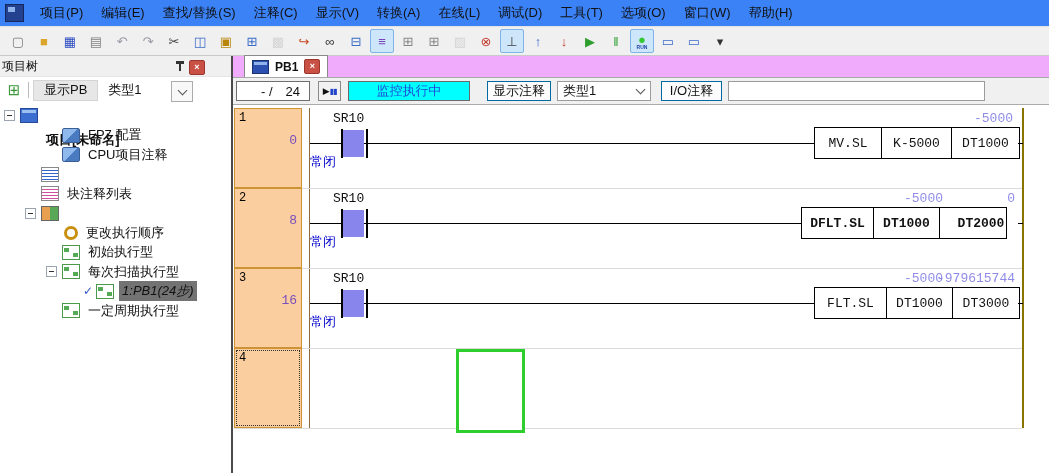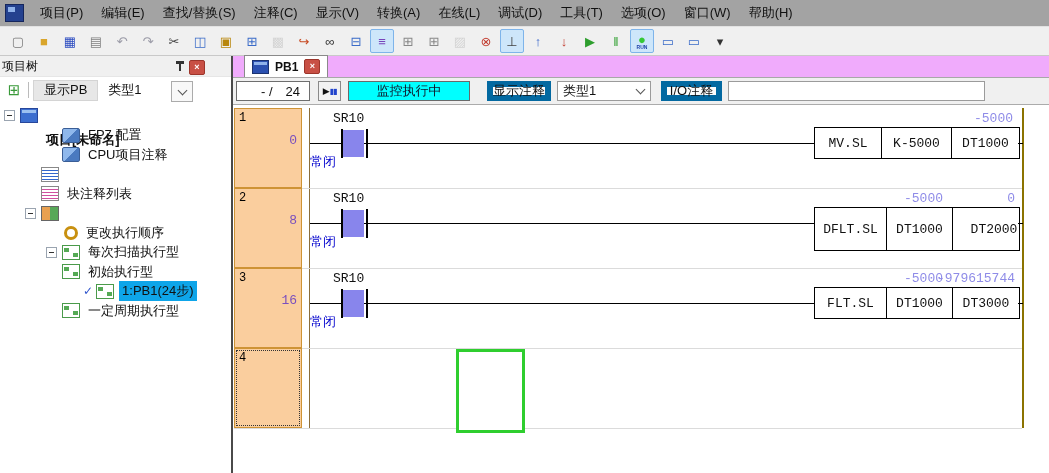--- a/index.html
+++ b/index.html
@@ -1,19 +1,19 @@
 <!DOCTYPE html>
 <html><head>
 <meta charset="utf-8">
 <style>
   html,body{margin:0;padding:0;background:#fff;}
   #app{position:relative;width:1049px;height:473px;background:#fff;overflow:hidden;
        font-family:"Liberation Sans","DejaVu Sans",sans-serif;font-size:13px;color:#111;}
   
-  .menubar{position:absolute;left:0;top:0;width:100%;height:27px;background:#a3a3a3;
+  .menubar{position:absolute;left:0;top:0;width:100%;height:27px;background:#3b82f6;
            display:flex;align-items:center;border-bottom:1px solid #E2E2E2;box-sizing:border-box;}
   .appicon{width:17px;height:16px;margin:0 7px 0 5px;background:#24418F;position:relative;border:1px solid #15265C;}
   .appicon::after{content:"";position:absolute;left:2px;top:2px;width:7px;height:5px;background:#8FB2EA;}
   .menu-item{padding:0 9px;height:100%;display:flex;align-items:center;cursor:default;}
   
   .toolbar{position:absolute;left:0;top:27px;width:100%;height:29px;background:#F0F0F0;display:flex;
            align-items:center;border-bottom:1px solid #C9C9C9;box-sizing:border-box;padding-left:5px;}
   .tbi{width:22px;height:22px;margin:0 1px;display:flex;flex-direction:column;align-items:center;
        justify-content:center;font-size:13px;line-height:1;border:1px solid transparent;border-radius:2px;}
   .tbi.active{background:#CDE6FA;border-color:#7EB4EA;}
@@ -55,43 +55,43 @@
   .ti-io{background:repeating-linear-gradient(#fff 0 2px,#3366CC 2px 3px);border:1px solid #888;}
   .ti-blockc{background:repeating-linear-gradient(#fff 0 2px,#D050A0 2px 3px);border:1px solid #888;}
   .ti-prog{background:linear-gradient(90deg,#E8A050 0 50%,#58A858 50% 100%);border:1px solid #666;}
   .ti-gear{border:3px solid #C89010;border-radius:50%;width:8px;height:8px;margin-left:2px;}
   .ti-pb{border:1px solid #4A9A4A;background:#fff;}
   .ti-pb::before{content:"";position:absolute;left:1px;top:2px;width:5px;height:4px;background:#55AA55;}
   .ti-pb::after{content:"";position:absolute;right:1px;bottom:2px;width:5px;height:4px;background:#55AA55;}
   .tree-check{color:#2F55CC;font-weight:bold;font-size:12px;margin-right:3px;flex:none;}
   .tree-label{padding:1px 3px;}
   .tree-label.bold{font-weight:bold;margin-top:48px;}
-  .tree-label.selected{background:#0ea5e9;}
+  .tree-label.selected{background:#737373;font-style:italic;}
   
   .splitter{position:absolute;left:231px;top:56px;width:2px;bottom:0;background:#4A4A4A;}
   
   .tabstrip{position:absolute;left:233px;top:56px;right:0;height:22px;background:#f0abfc;
             border-bottom:1px solid #A8A8A8;display:flex;align-items:flex-end;padding-left:11px;box-sizing:border-box;}
   .tab{height:21px;background:#FFF;border:1px solid #8A8A8A;border-bottom:none;display:flex;
        align-items:center;padding:0 7px;gap:6px;}
   .tab-icon{width:15px;height:12px;background:#2B50B0;border:1px solid #1B3270;position:relative;}
   .tab-icon::after{content:"";position:absolute;left:1px;top:1px;right:1px;height:3px;background:#8FB2EA;}
   .tab-label{font-weight:bold;font-size:12px;}
   
   .edtoolbar{position:absolute;left:233px;top:78px;right:0;height:27px;background:#F0F0F0;
              border-bottom:1px solid #ABABAB;display:flex;align-items:center;box-sizing:border-box;}
   .steps-box{margin-left:3px;width:74px;height:20px;background:#fff;border:1px solid #6E6E6E;
              display:flex;align-items:center;justify-content:flex-end;gap:13px;padding-right:9px;box-sizing:border-box;}
   .pp-btn{margin-left:8px;width:23px;height:20px;border:1px solid #8A8A8A;background:#F2F2F2;
           display:flex;align-items:center;justify-content:center;box-sizing:border-box;}
   .pp-play{font-size:9px;color:#111;}
   .pp-pause{font-size:8px;color:#2244CC;letter-spacing:-1px;}
-  .monitor-btn{margin-left:7px;width:122px;height:20px;border:1px solid #6A6A6A;color:#0f172a;
+  .monitor-btn{margin-left:7px;width:122px;height:20px;border:1px solid #6A6A6A;color:#1d4ed8;
                display:flex;align-items:center;justify-content:center;box-sizing:border-box;}
-  .ed-btn{height:20px;border:6px solid #0369a1;background:#FCFCFC;display:flex;align-items:center;
+  .ed-btn{height:20px;border:1px solid #0369a1;background:#FCFCFC;display:flex;align-items:center;
           justify-content:center;box-sizing:border-box;}
   .ed-combo{margin-left:6px;width:94px;height:20px;border:1px solid #9B9B9B;background:#fff;
             display:flex;align-items:center;padding:0 5px;box-sizing:border-box;position:relative;}
   .ed-combo .chev{position:absolute;right:6px;}
   .ed-input{margin-left:6px;width:257px;height:20px;border:1px solid #9B9B9B;background:#fff;
             box-sizing:border-box;font-size:12px;padding:0 3px;outline:none;}
   
   .ladder{position:absolute;left:233px;top:105px;width:816px;bottom:0;background:#fff;overflow:hidden;
           font-family:"Liberation Mono","DejaVu Sans Mono",monospace;font-size:13px;}
   .ladder .abs{position:absolute;}
@@ -260,28 +260,28 @@
         <div class="tree-row" style="padding-left: 25px;">
           <div class="expander"></div>
           <div class="tree-icon ti-prog"></div>
         </div>
         <div class="tree-row" style="padding-left: 46px;">
           <div class="exp-spacer"></div>
           <div class="tree-icon ti-gear"></div>
           <div class="tree-label">更改执行顺序</div>
         </div>
         <div class="tree-row" style="padding-left: 46px;">
+          <div class="exp-spacer"></div>
+          <div class="tree-icon ti-pb"></div>
+          <div class="tree-label">初始执行型</div>
+        </div>
+        <div class="tree-row" style="padding-left: 46px;">
           <div class="expander"></div>
           <div class="tree-icon ti-pb"></div>
           <div class="tree-label">每次扫描执行型</div>
-        </div>
-        <div class="tree-row" style="padding-left: 46px;">
-          <div class="exp-spacer"></div>
-          <div class="tree-icon ti-pb"></div>
-          <div class="tree-label">初始执行型</div>
         </div>
         <div class="tree-row" style="padding-left: 67px;">
           <div class="exp-spacer"></div>
           <div class="tree-check">✓</div>
           <div class="tree-icon ti-pb"></div>
           <div class="tree-label selected">1:PB1(24步)</div>
         </div>
         <div class="tree-row" style="padding-left: 46px;">
           <div class="exp-spacer"></div>
           <div class="tree-icon ti-pb"></div>
@@ -344,21 +344,21 @@
       <div class="abs" style="right: 36px; top: 6px; color: rgb(143, 140, 232);">-5000</div>
       <div class="abs mcell" style="left: 1px; top: 83px; width: 68px; height: 80px; background: rgb(250, 206, 158);"></div>
       <div class="abs rung-no" style="left: 6px; top: 86px;">2</div>
       <div class="abs" style="left: 8px; top: 108px; width: 56px; text-align: right; color: rgb(122, 79, 190);">8</div>
       <div class="abs hline" style="left: 77px; top: 118px; width: 504px;"></div>
       <div class="abs" style="left: 110px; top: 105px; width: 21px; height: 27px; background: rgb(136, 133, 236);"></div>
       <div class="abs cbar" style="left: 108px; top: 104px; height: 29px;"></div>
       <div class="abs cbar" style="left: 133px; top: 104px; height: 29px;"></div>
       <div class="abs" style="left: 100px; top: 86px;">SR10</div>
       <div class="abs cjk" style="left: 77px; top: 128px; color: rgb(0, 0, 205);">常闭</div>
-      <div class="abs ibox" style="left: 581px; top: 102px; height: 44px;">
+      <div class="abs ibox" style="left: 568px; top: 102px; height: 32px; font-weight: bold;">
         <div class="icell" style="width: 71px;">DFLT.SL</div>
         <div class="icell" style="width: 66px;">DT1000</div>
         <div class="icell" style="width: 67px; padding-left: 16px;">DT2000</div>
       </div>
       <div class="abs hline" style="left: 785px; top: 118px; width: 5px;"></div>
       <div class="abs" style="right: 106px; top: 86px; color: rgb(143, 140, 232);">-5000</div>
       <div class="abs" style="right: 34px; top: 86px; color: rgb(143, 140, 232);">0</div>
       <div class="abs mcell" style="left: 1px; top: 163px; width: 68px; height: 80px; background: rgb(250, 206, 158);"></div>
       <div class="abs rung-no" style="left: 6px; top: 166px;">3</div>
       <div class="abs" style="left: 8px; top: 188px; width: 56px; text-align: right; color: rgb(122, 79, 190);">16</div>

